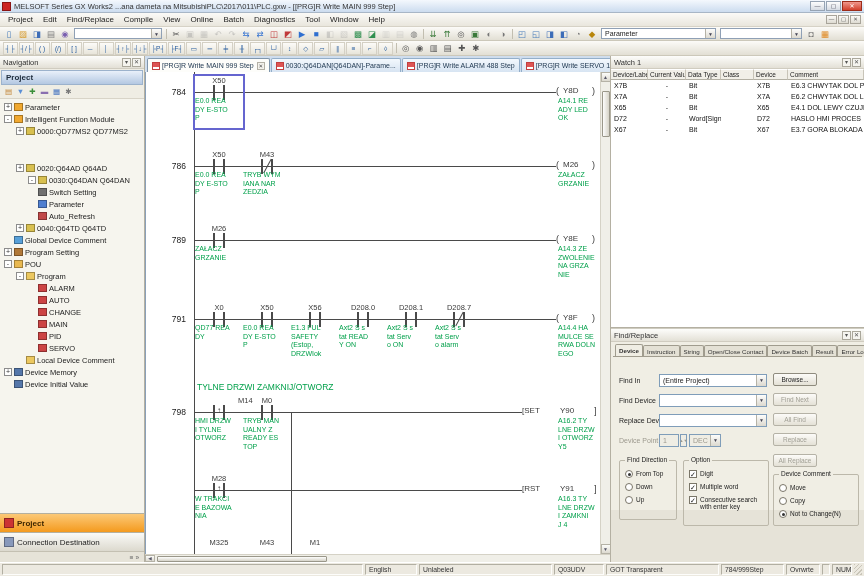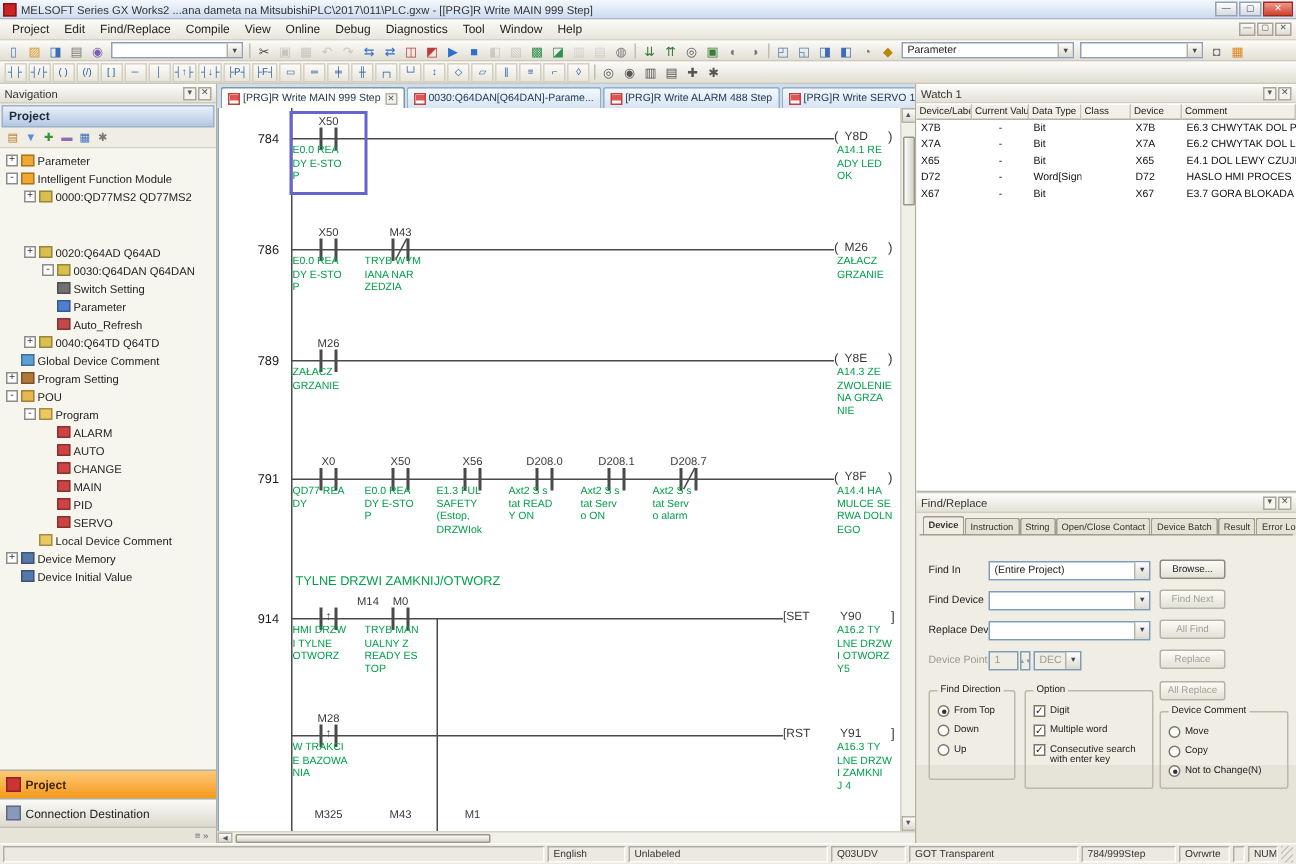--- a/index.html
+++ b/index.html
@@ -132,21 +132,21 @@
   </div>
 
   <div id="menubar">
 
     <div class="menu-item">Project</div>
       <div class="menu-item">Edit</div>
       <div class="menu-item">Find/Replace</div>
       <div class="menu-item">Compile</div>
       <div class="menu-item">View</div>
       <div class="menu-item">Online</div>
-      <div class="menu-item">Debug</div>
+      <div class="menu-item">Batch</div>
       <div class="menu-item">Diagnostics</div>
       <div class="menu-item">Tool</div>
       <div class="menu-item">Window</div>
       <div class="menu-item">Help</div>
       <div id="mdi-controls">
       <div class="mdibtn">—</div>
       <div class="mdibtn">▢</div>
       <div class="mdibtn">✕</div>
     </div>
   </div>
@@ -489,21 +489,21 @@
             <div class="lad-com" style="left: 289px; top: 252px;">Axt2 S s
 tat Serv
 o alarm</div>
             <div class="lad-sym" style="left: 410px; top: 241px;">(</div>
             <div class="lad-sym" style="left: 417px; top: 241px; font-size: 8px;">Y8F</div>
             <div class="lad-sym" style="left: 446px; top: 241px;">)</div>
             <div class="lad-com" style="left: 412px; top: 252px;">A14.4 HA
 MULCE SE
 RWA DOLN
 EGO</div>
-            <div class="lad-num" style="left: 2px; top: 335px;">914</div>
+            <div class="lad-num" style="left: 2px; top: 335px;">798</div>
             <div class="lad-h" style="left: 48px; top: 340px; width: 328px;"></div>
             <div class="lad-label" style="left: 48px; top: 324px; padding-left: 44px;">M14</div>
             <div class="lad-bar" style="left: 67px; top: 333px;"></div>
             <div class="lad-bar" style="left: 77px; top: 333px;"></div>
             <div class="lad-pulse" style="left: 71px; top: 334px;">↑</div>
             <div class="lad-com" style="left: 49px; top: 345px;">HMI DRZW
 I TYLNE
 OTWORZ</div>
             <div class="lad-label" style="left: 96px; top: 324px;">M0</div>
             <div class="lad-bar" style="left: 115px; top: 333px;"></div>

